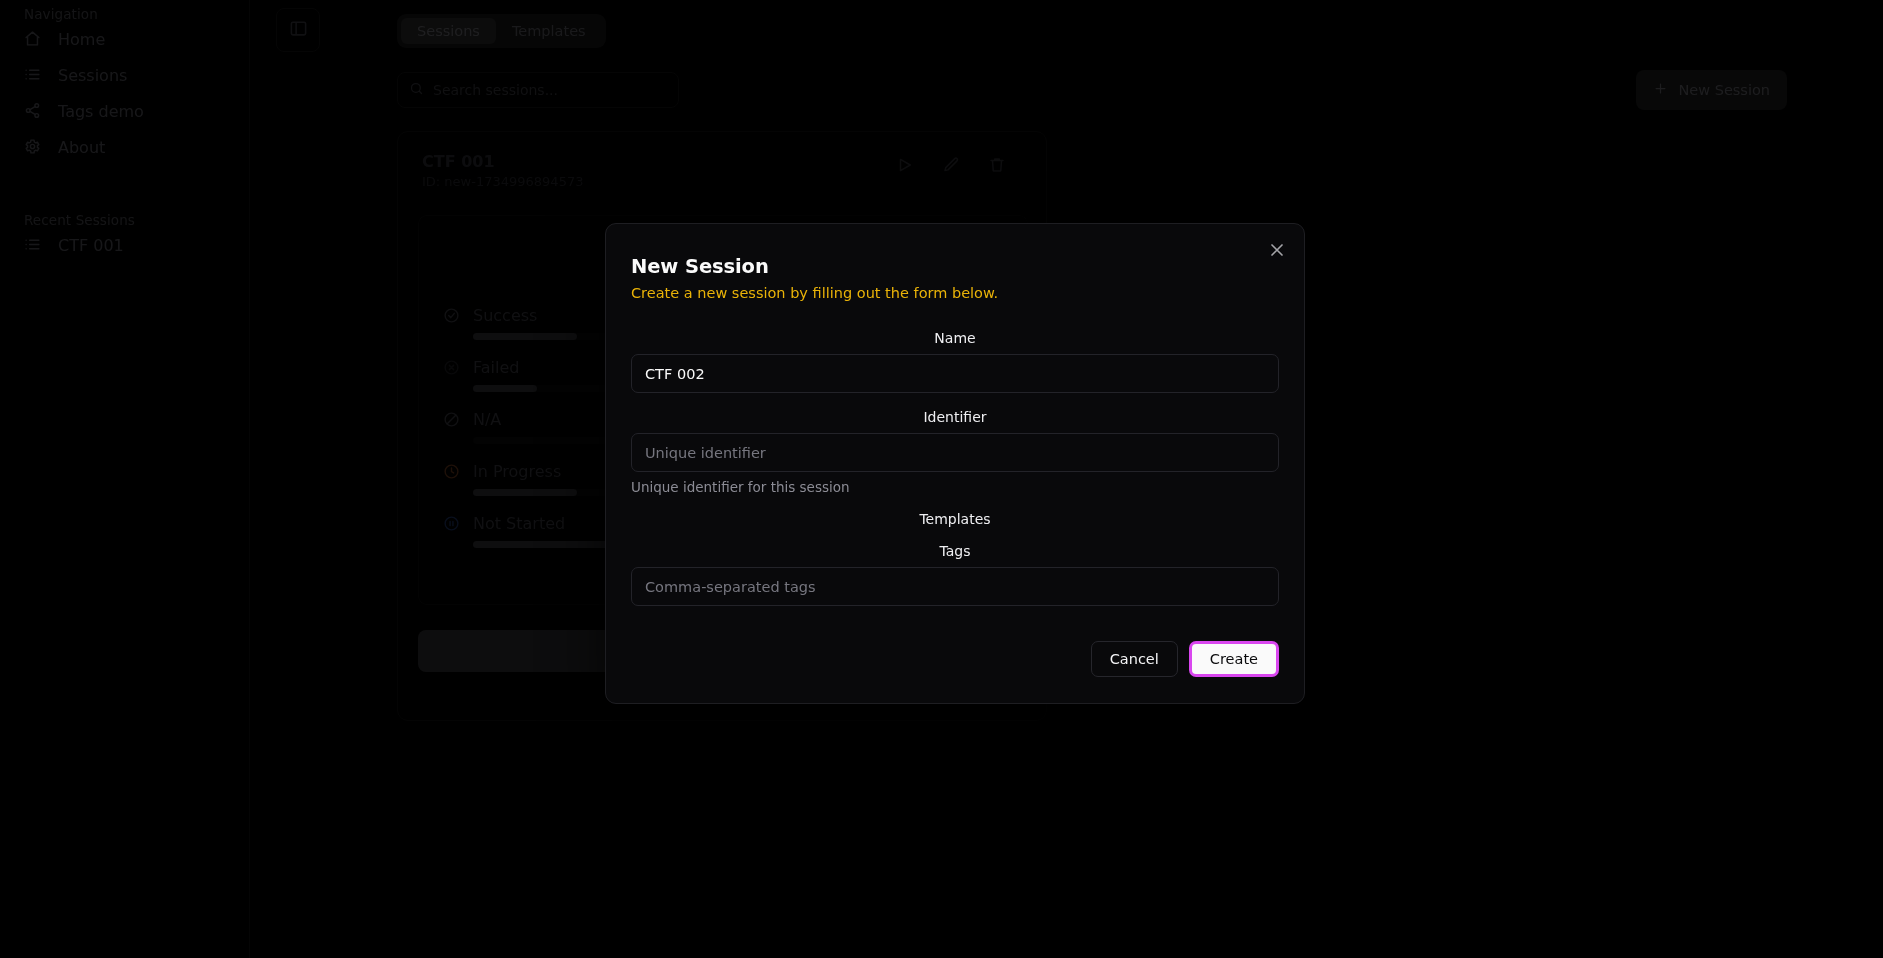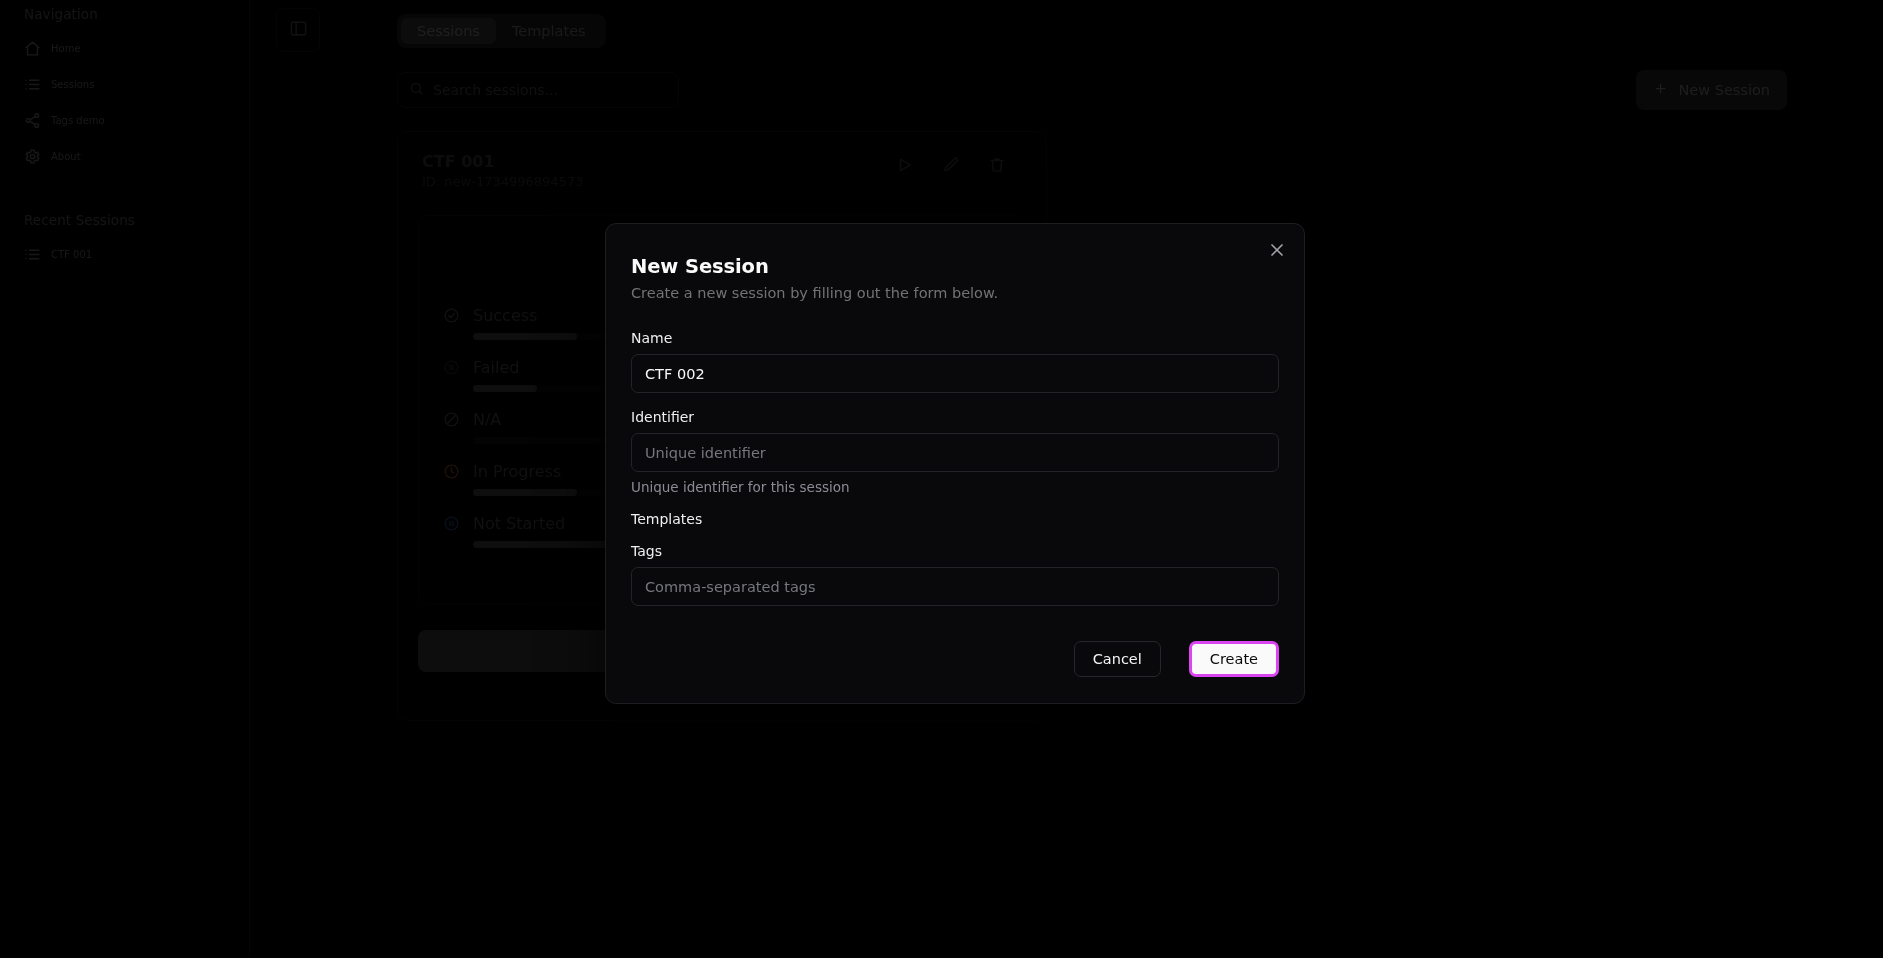--- a/index.html
+++ b/index.html
@@ -17,23 +17,23 @@
     background: #030303;
     border-right: 1px solid #121212;
     padding: 0 14px;
   }
   .side-group-label {
     font-size: 13.5px; color: #4a4a4f; padding: 6px 10px 8px 10px;
     letter-spacing: .1px;
   }
   .side-group-label.recent { padding-top: 38px; }
   .side-item {
-    display: flex; align-items: center; gap: 10px;
+    display: flex; gap: 17px;
     height: 36px; padding: 0 10px; border-radius: 6px;
-    color: #55555c; font-size: 10px; cursor: pointer;
+    color: #55555c; font-size: 16px; cursor: pointer;
   }
   .side-item .ico { width: 17px; height: 17px; flex: 0 0 17px; display:flex; align-items:center; justify-content:center;}
   .side-item svg { width: 100%; height: 100%; display: block; }
 
   
   .main { position: absolute; left: 250px; top: 0; right: 0; bottom: 0; }
 
   .sidebar-toggle {
     position: absolute; left: 26px; top: 8px; width: 44px; height: 44px;
     border: 1px solid #151515; border-radius: 8px;
@@ -108,25 +108,25 @@
     background: #09090b; border: 1px solid #1e1e22; border-radius: 11px;
     padding: 31px 25px 26px 25px;
     box-shadow: 0 20px 60px rgba(0,0,0,.8);
   }
   .modal-close {
     position: absolute; right: 17px; top: 16px; width: 20px; height: 20px;
     cursor: pointer; opacity: .75;
   }
   .modal-close svg { width: 100%; height: 100%; }
   .modal-title { font-size: 19.5px; font-weight: bold; color: #fafafa; letter-spacing: -.1px; }
-  .modal-desc { font-size: 14.5px; color: #737373; margin-top: 7px; }
+  .modal-desc { font-size: 14.5px; color: #eab308; margin-top: 7px; }
 
   .form { margin-top: 29px; }
   .field { margin-bottom: 16px; }
-  .field-label { font-size: 14px; color: #efeff2; margin-bottom: 8px; display: block; }
+  .field-label { font-size: 14px; color: #efeff2; margin-bottom: 8px; display: block; text-align: center; }
   .field-input {
     width: 100%; height: 39px; background: transparent;
     border: 1px solid #232329; border-radius: 7px;
     padding: 16px 13px; font-size: 14.5px;
     font-family: "DejaVu Sans", "Liberation Sans", sans-serif;
     color: #fafafa; outline: none;
   }
   .field-input::placeholder { color: #76767f; }
   .field-hint { font-size: 13.5px; color: #8c8c95; margin-top: 7px; }
 
@@ -137,21 +137,21 @@
     display: flex; align-items: center; padding: 0 13px;
     font-size: 14.5px; color: #c7c7cd; cursor: pointer;
   }
   .select-chevron {
     position: absolute; right: 12px; top: 50%; transform: translateY(-50%);
     width: 15px; height: 15px; opacity: .65; pointer-events: none;
   }
   .select-chevron svg { width: 100%; height: 100%; }
 
   .modal-footer {
-    display: flex; justify-content: flex-end; gap: 28px; margin-top: 35px;
+    display: flex; justify-content: flex-end; gap: 11px; margin-top: 35px;
   }
   .btn {
     height: 36px; padding: 0 18px; border-radius: 7px; font-size: 14.5px;
     display: flex; align-items: center; justify-content: center; cursor: pointer;
     font-family: "DejaVu Sans", "Liberation Sans", sans-serif;
   }
   .btn-cancel { background: transparent; border: 1px solid #26262c; color: #f4f4f6; }
   .btn-create { background: #fafafa; border: 3px solid #d946ef; color: #0a0a0c; }
 </style>
 </head>

